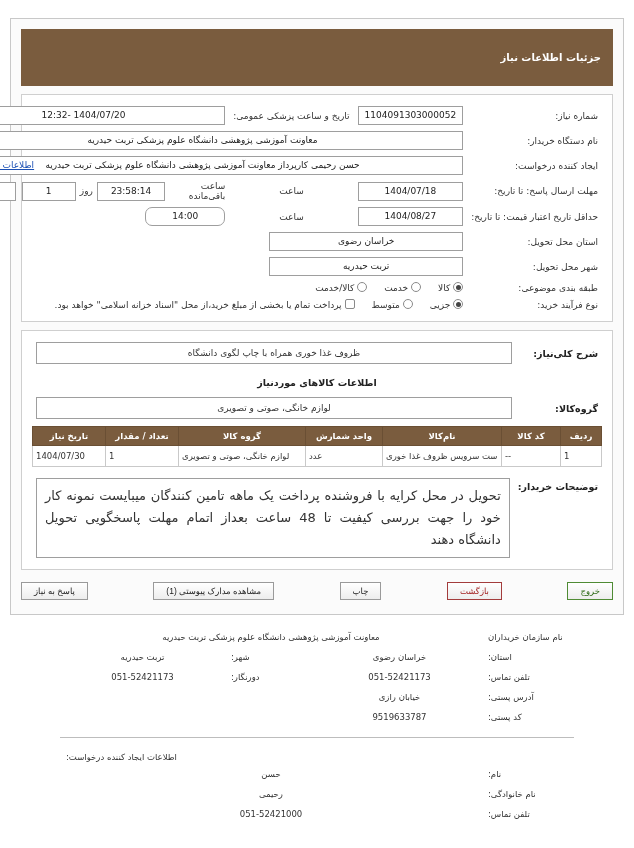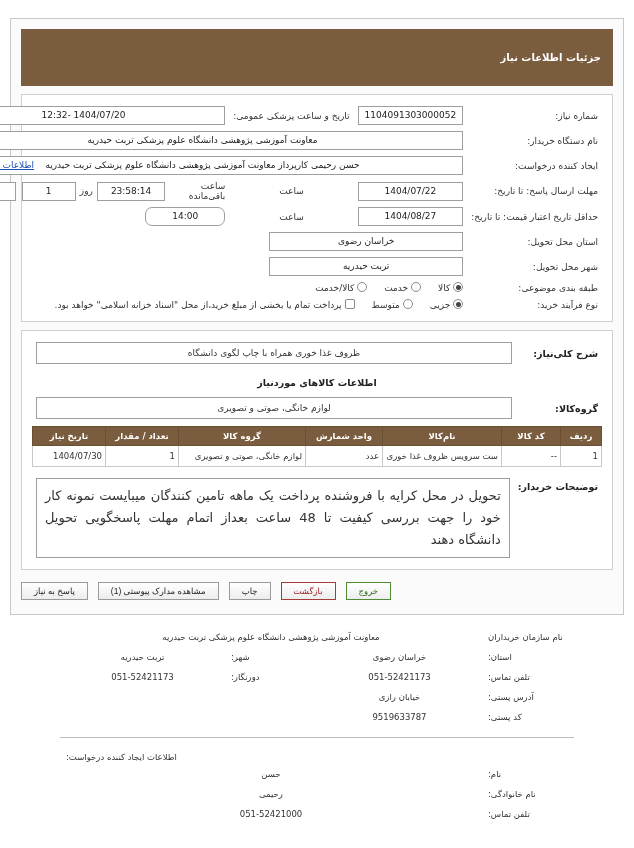--- a/index.html
+++ b/index.html
@@ -161,38 +161,38 @@
     color: #ffffff;
     border: 1px solid #6a4f34;
     padding: 4px 3px;
     font-weight: bold;
     text-align: center;
     white-space: nowrap;
   }
   table.goods td {
     border: 1px solid #c9c9c9;
     padding: 5px 3px;
-    text-align: right;
+    text-align: left;
     background: #fff;
     color: #333;
   }
   .remark-box {
     border: 1px solid #9e9e9e;
     background: #fff;
     padding: 6px 8px;
     font-size: 13px;
     line-height: 1.7;
     text-align: justify;
   }
   .btn-row {
     margin-top: 12px;
     text-align: center;
     display: flex;
     flex-direction: row-reverse;
-    justify-content: flex-start;
+    justify-content: space-between;
     gap: 10px;
     align-items: center;
   }
   .btn {
     border: 1px solid #9a9a9a;
     background: linear-gradient(#ffffff, #ededed);
     padding: 3px 12px;
     font-size: 8.5px;
     color: #222;
     cursor: pointer;
@@ -273,21 +273,21 @@
             <td colspan="3">
               <div class="field grow" style="position:relative;">
                 <span>حسن  رحیمی  کارپرداز معاونت آموزشی پژوهشی دانشگاه علوم پزشکی تربت حیدریه</span>
                 <span class="link" style="position:absolute; left:8px; top:0;">اطلاعات تماس خریدار</span>
               </div>
             </td>
           </tr>
           <tr>
             <td class="lbl">مهلت ارسال پاسخ: تا تاریخ:</td>
             <td>
-              <div class="field grow">1404/07/22</div>
+              <div class="field grow">1404/07/18</div>
             </td>
             <td class="lbl" style="width:46px; text-align:center;">ساعت</td>
             <td>
               <div style="display:flex; flex-direction:row-reverse; align-items:center; gap:6px;">
                 <div class="field" style="width:66px;">12:35</div>
                 <div style="display:flex; flex-direction:row-reverse; align-items:center; gap:4px; margin-right:auto;">
                   <div class="field" style="width:46px;">1</div>
                   <span class="note">روز</span>
                   <div class="field" style="width:62px;">23:58:14</div>
                   <span class="note">ساعت باقی‌مانده</span>

